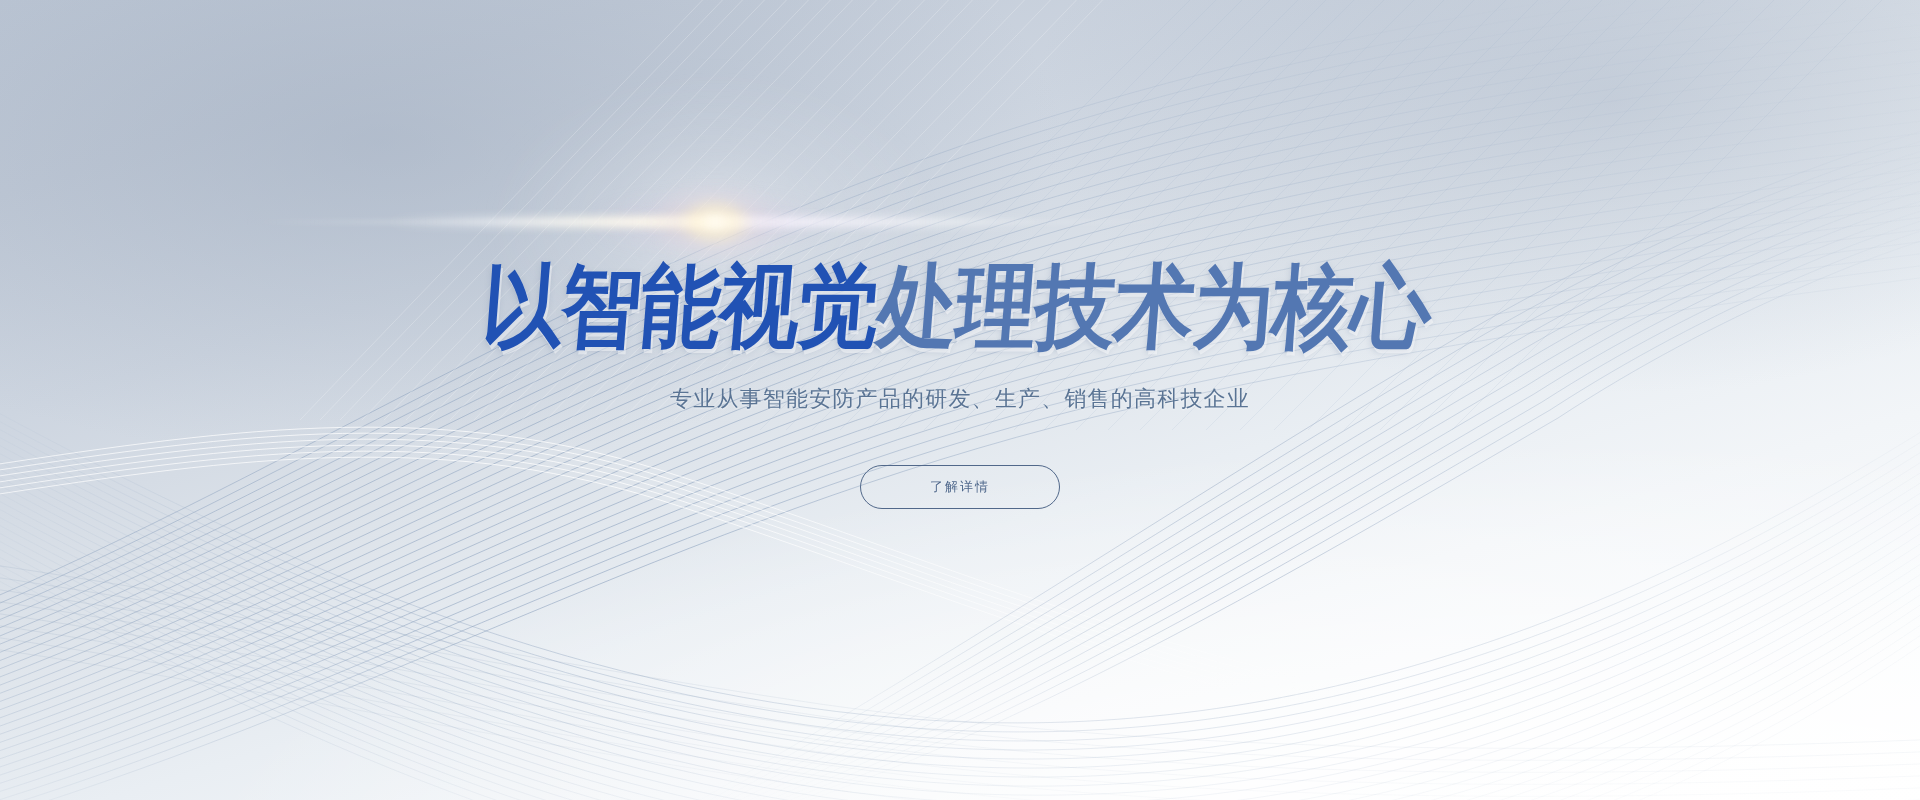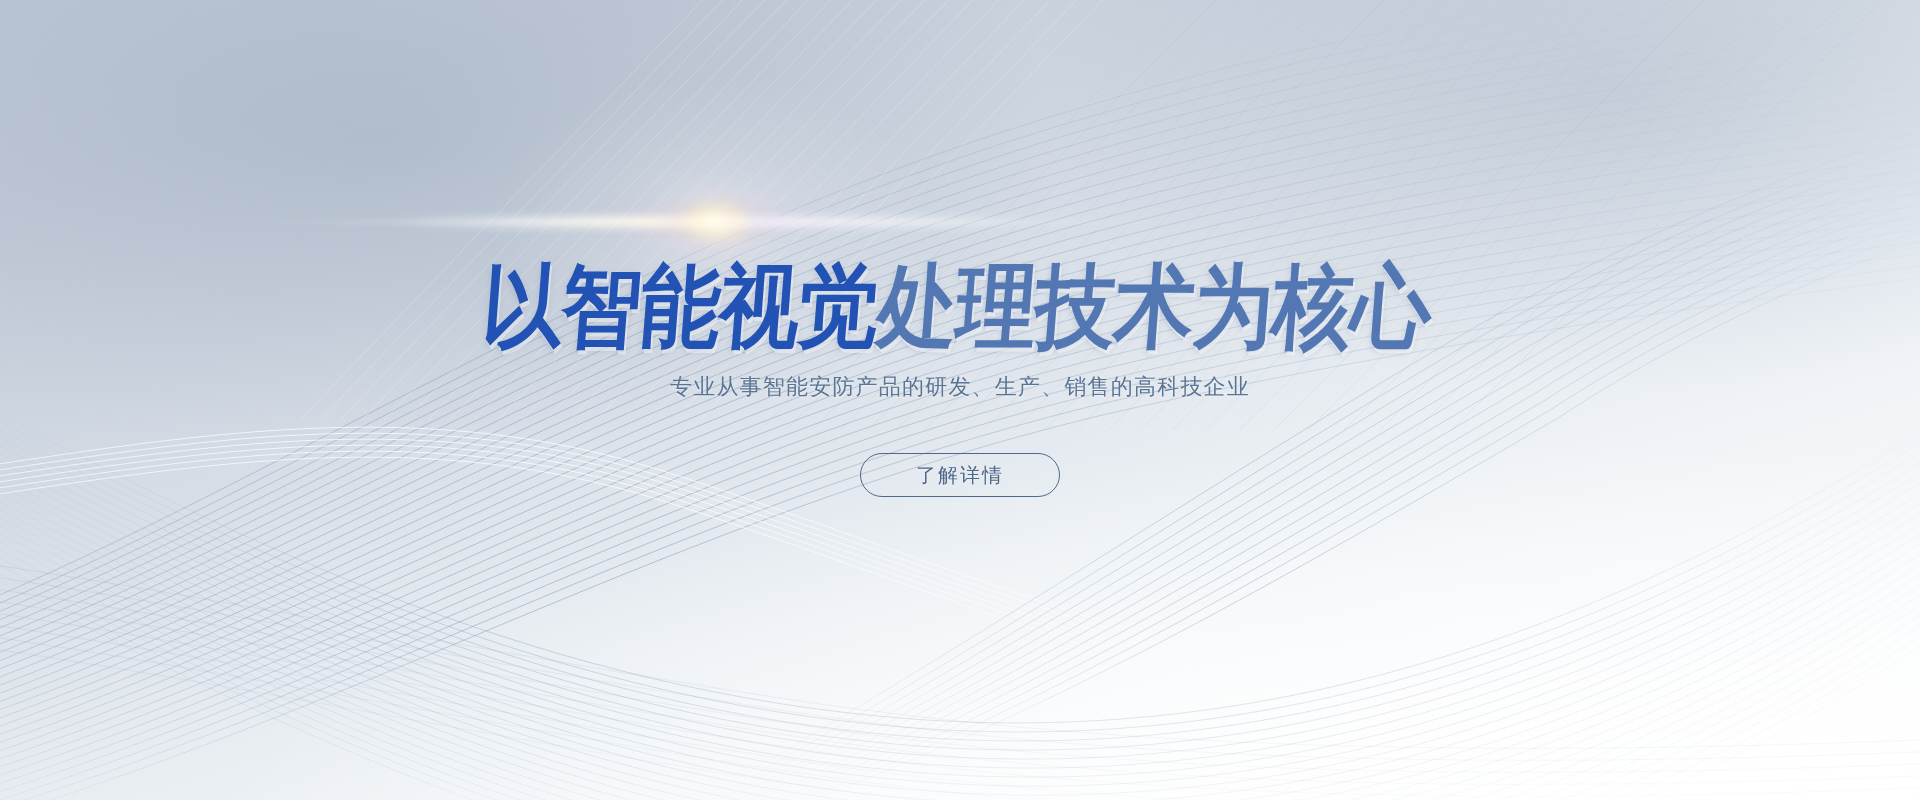--- a/index.html
+++ b/index.html
@@ -135,42 +135,42 @@
     transform:scaleY(1.14) skewX(-5deg);
     transform-origin:center top;
     text-shadow:
       2px 3px 0 rgba(255,255,255,0.45),
       0 2px 6px rgba(110,130,160,0.28);
   }
   .headline .hl-a { color:#2152b4; }
   .headline .hl-b { color:#5377b2; }
 
   .subtitle {
-    margin-top:28px;
+    margin-top:40px;
     font-size:22px;
     line-height:1.5;
     letter-spacing:1.2px;
     color:#5a7494;
     font-weight:400;
     white-space:nowrap;
     text-shadow:0 1px 2px rgba(255,255,255,0.55);
   }
 
   .cta {
     margin-top:50px;
     display:inline-flex;
     align-items:center;
     justify-content:center;
     width:200px;
     height:44px;
     border:1.5px solid #51688a;
     border-radius:23px;
     background:transparent;
     color:#4d668a;
-    font-size:20px;
+    font-size:13px;
     letter-spacing:2px;
     font-family:"Liberation Sans", "DejaVu Sans", sans-serif;
     cursor:pointer;
     text-shadow:0 1px 2px rgba(255,255,255,0.5);
     transition:background 0.2s, color 0.2s;
   }
 </style>
 </head>
 <body>
 

